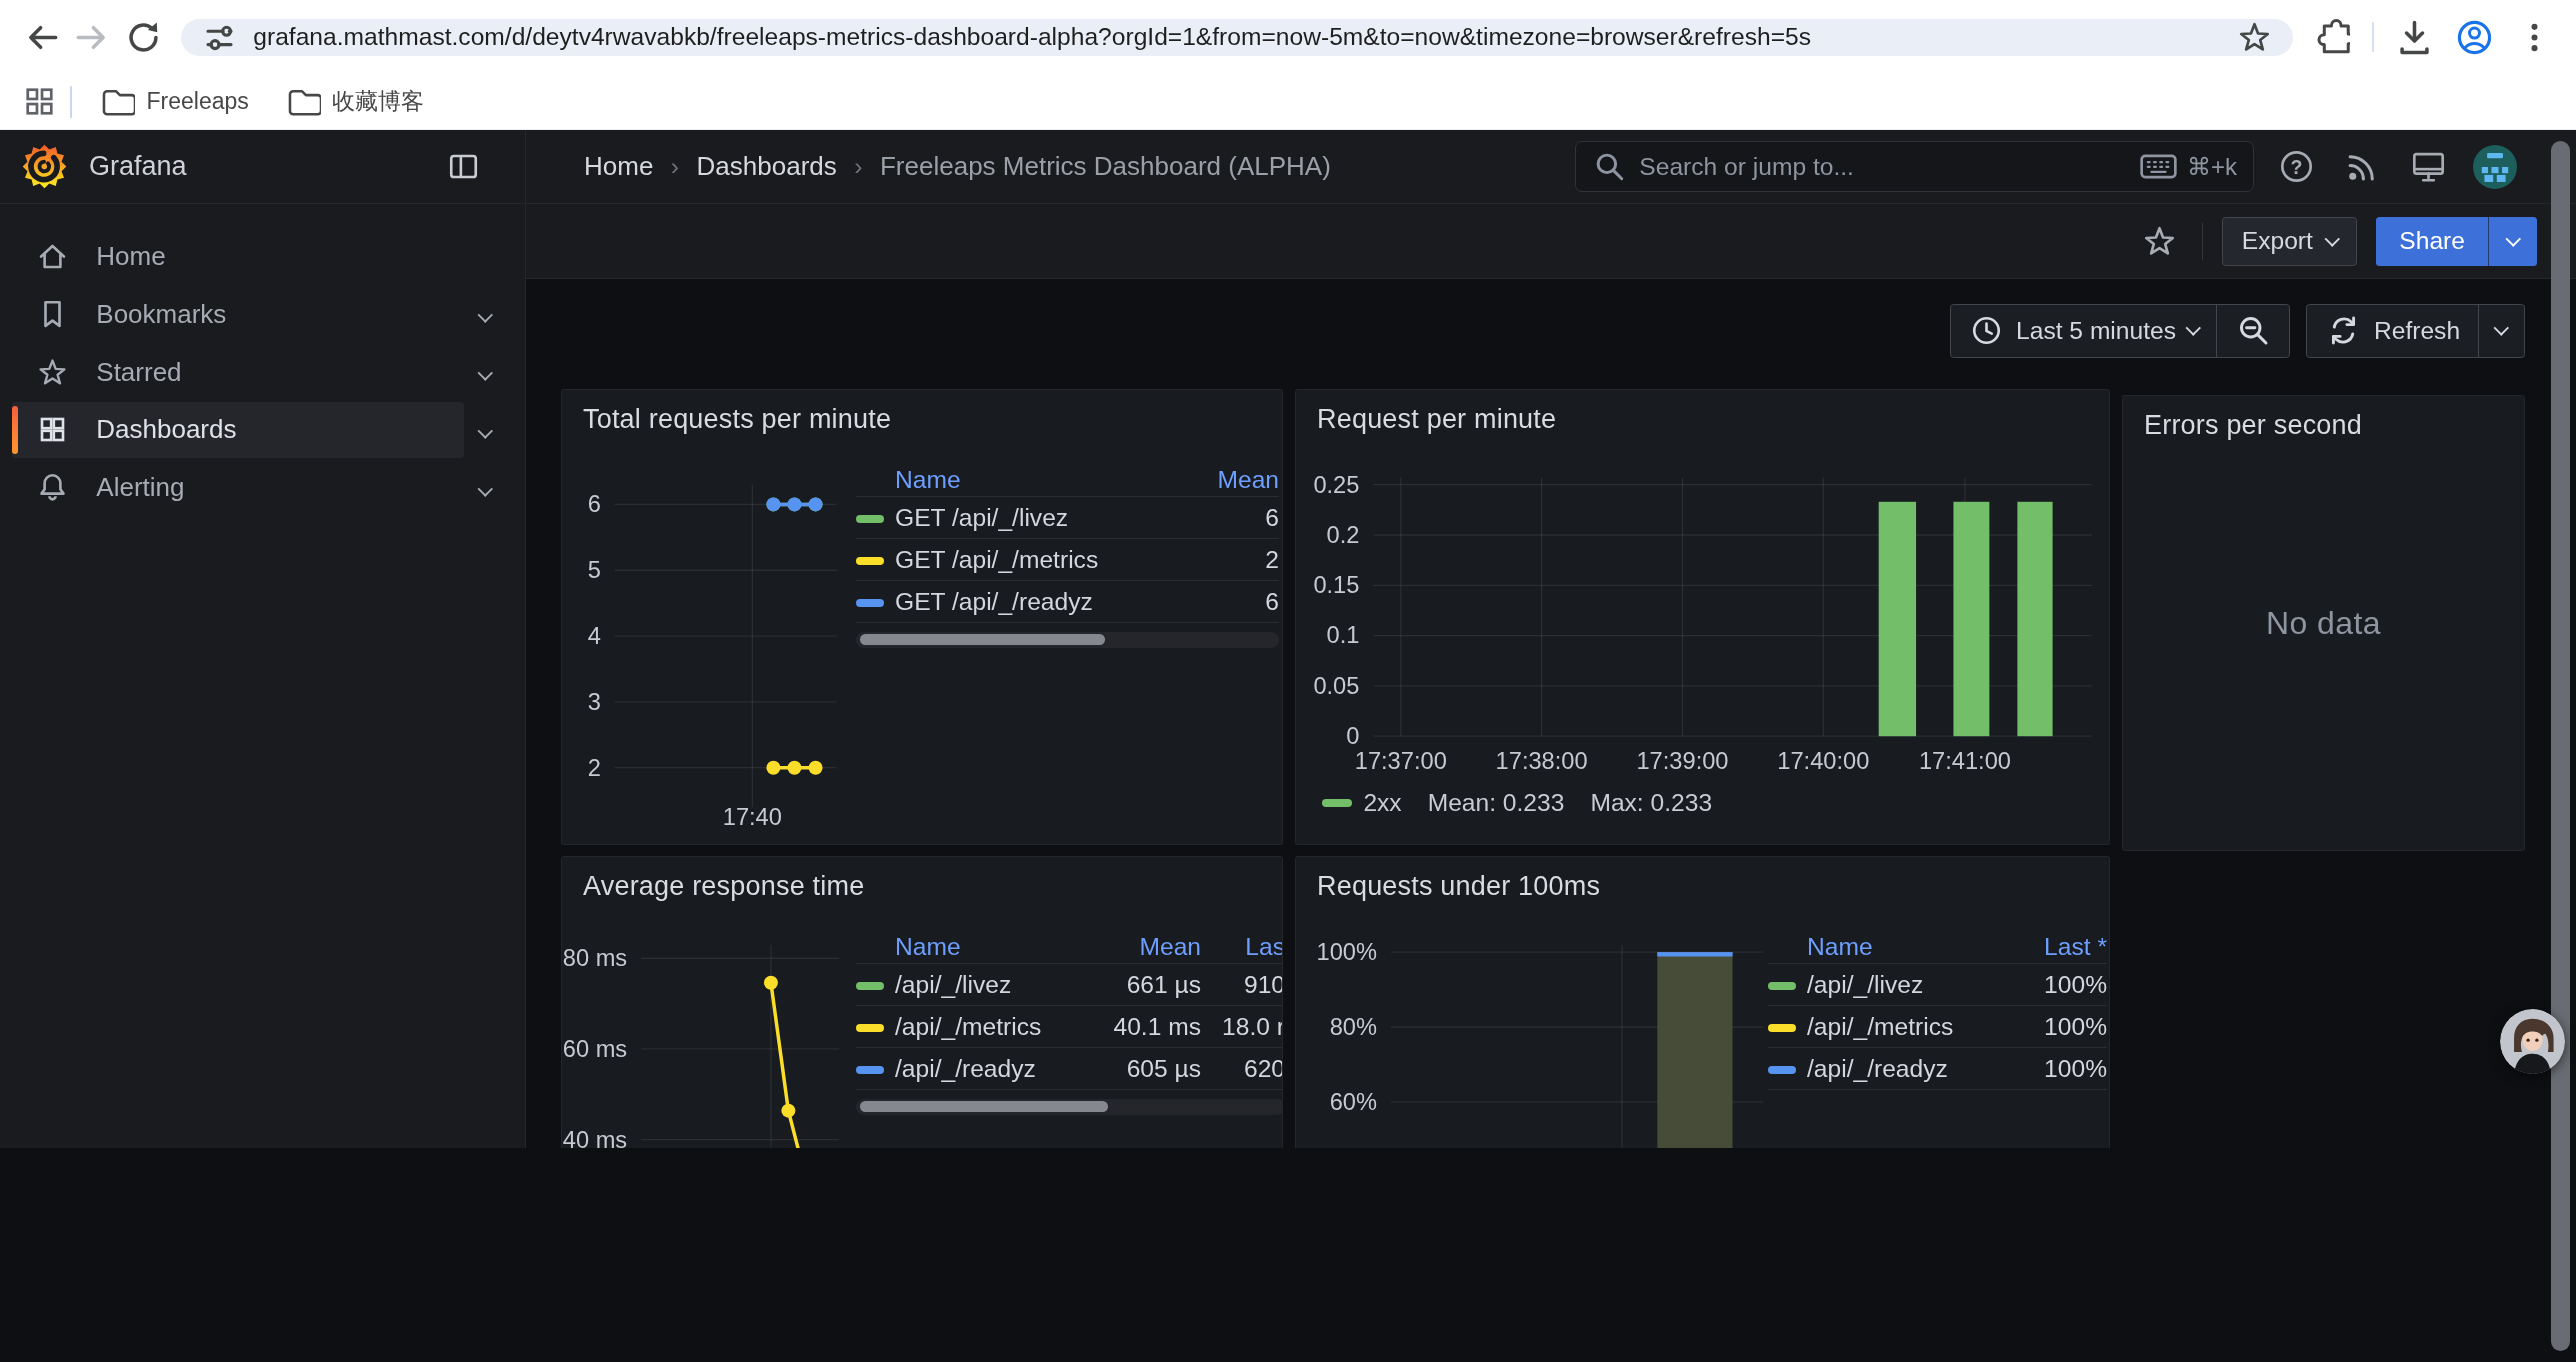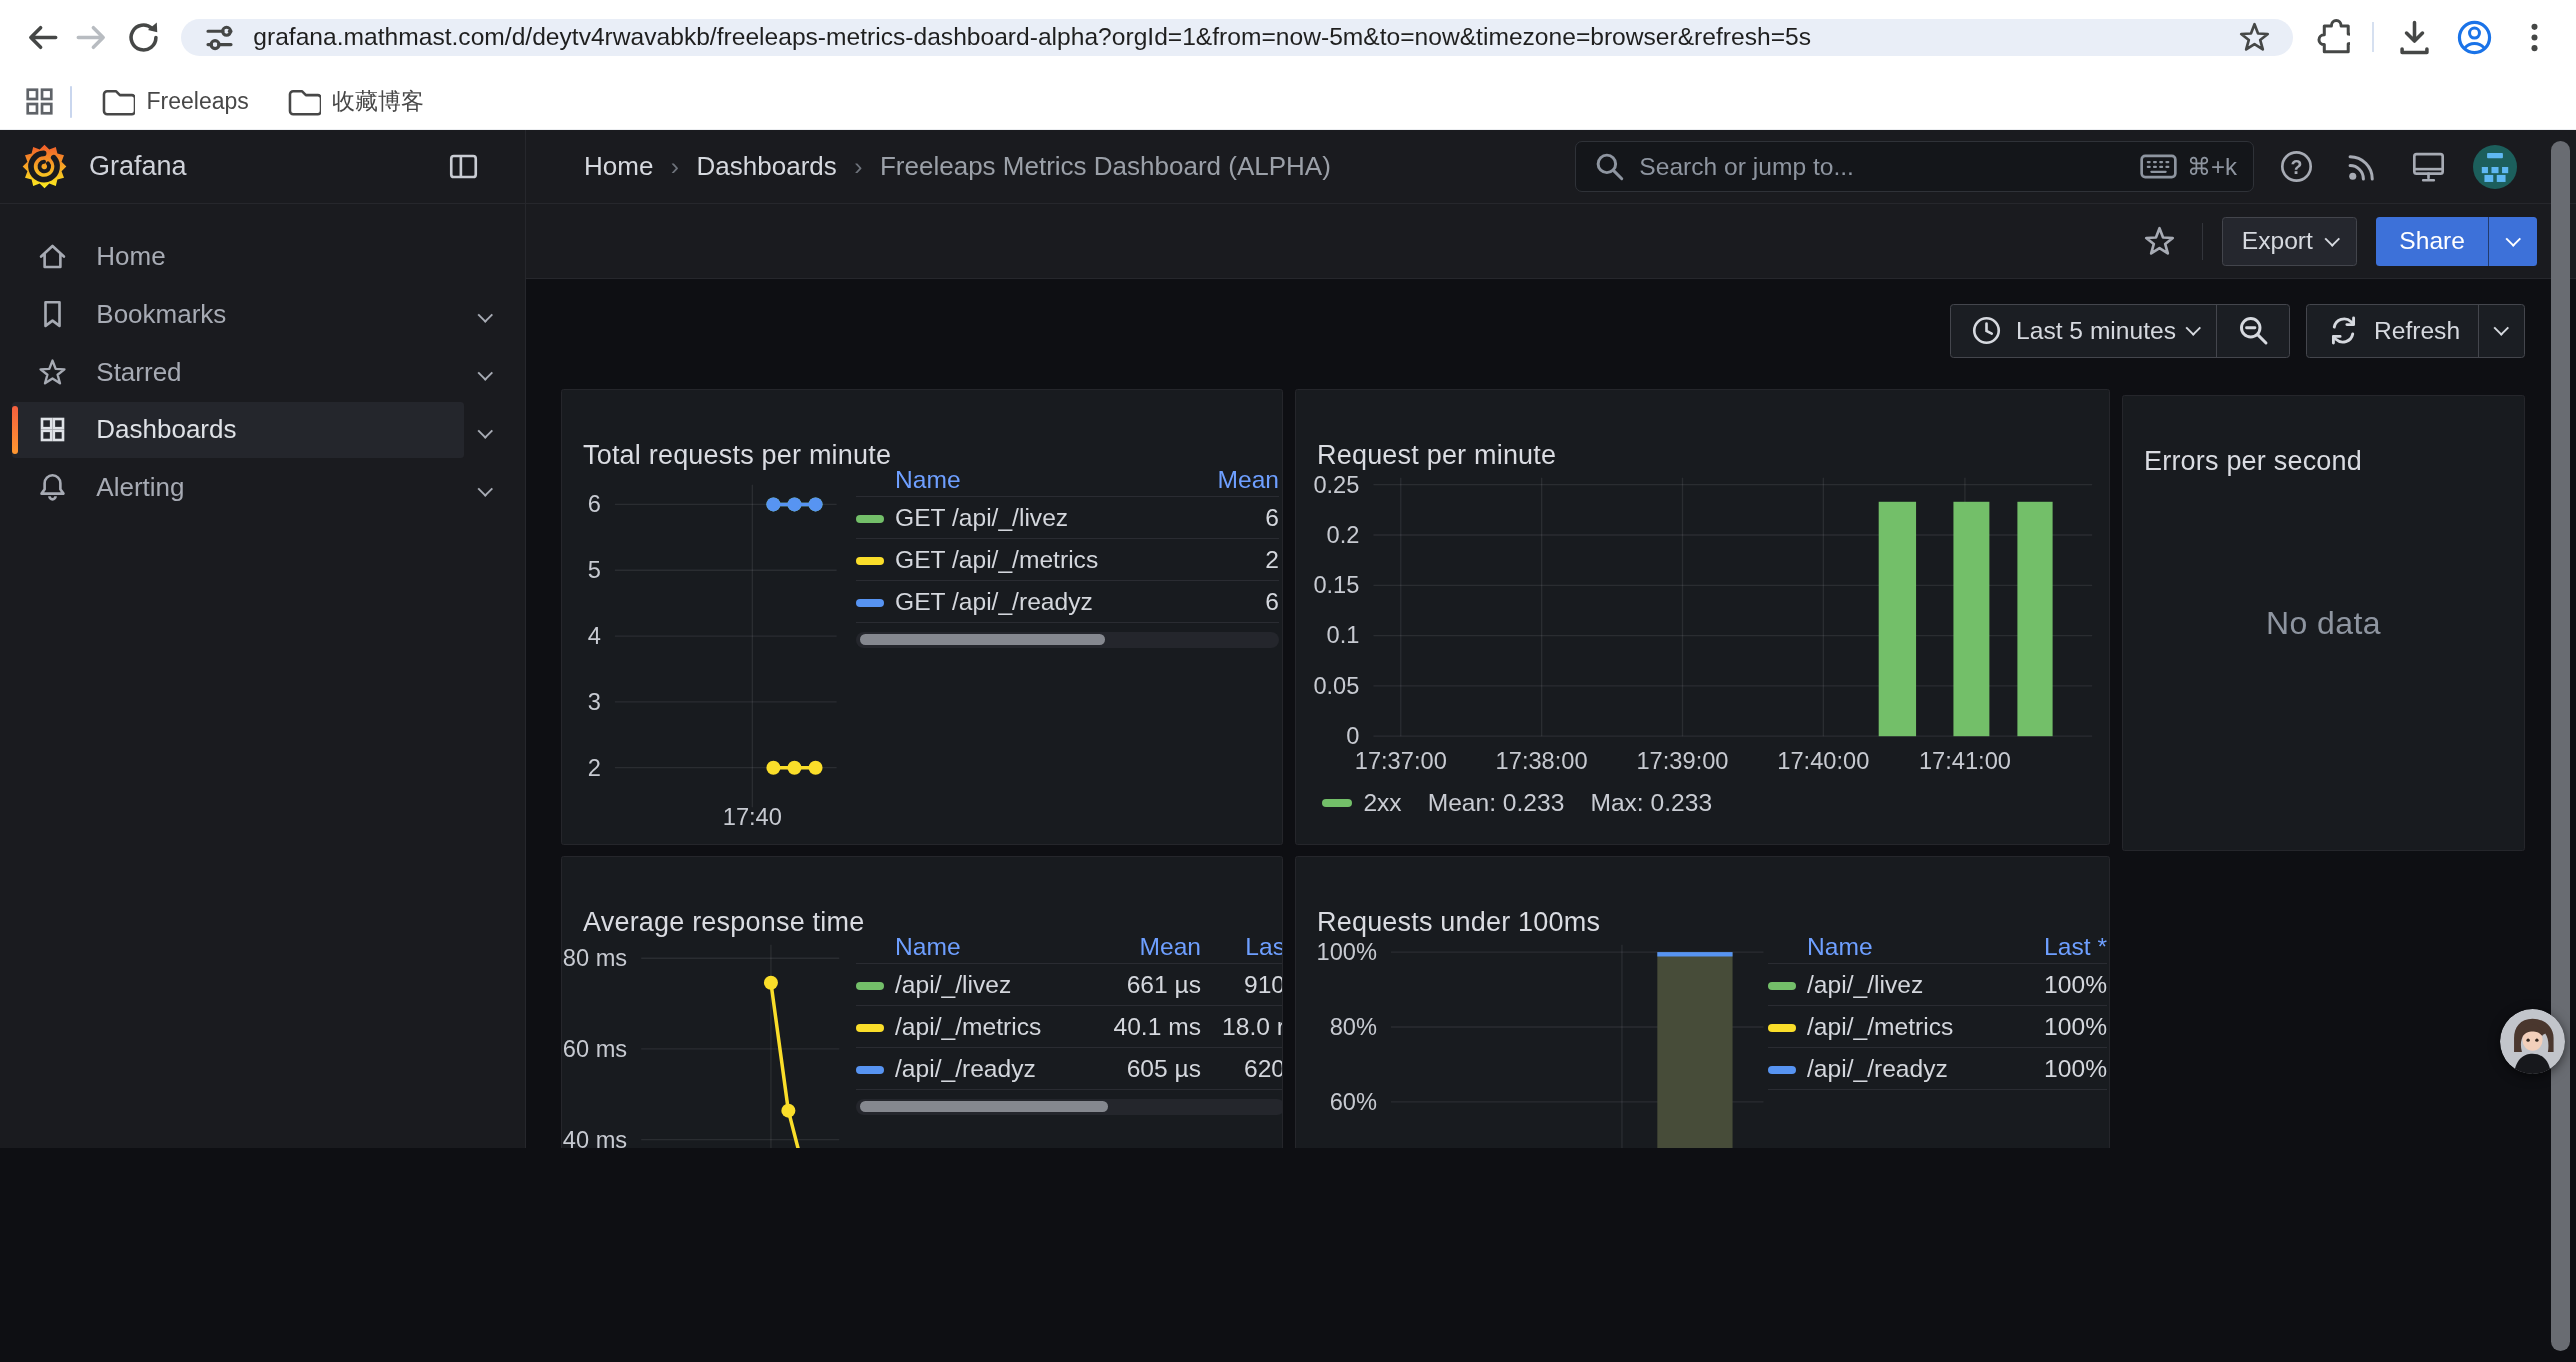--- a/index.html
+++ b/index.html
@@ -54,21 +54,21 @@
   .btn-share { background:#3D71D9; border-radius:3.5px 0 0 3.5px; display:flex; align-items:center; padding:0 23px; font-size:24.6px; color:#fff; font-weight:500; }
   .btn-share-chev { width:49px; background:#3D71D9; border-radius:0 3.5px 3.5px 0; border-left:1.8px solid rgba(14,15,19,0.55); display:flex; align-items:center; justify-content:center; color:#fff; }
 
   .canvas { flex:1; position:relative; background:#0E0F13; overflow:hidden; }
   .time-row { position:absolute; top:24.6px; right:51px; display:flex; gap:16px; }
   .tgroup { height:54px; background:#1B1E23; border:0.9px solid #44464D; border-radius:3.5px; display:flex; align-items:center; font-size:24.6px; color:#D6D9DF; }
   .tseg { display:flex; align-items:center; gap:12.3px; padding:0 17.5px; height:100%; }
   .tsep { width:0.9px; align-self:stretch; background:#44464D; }
 
   .panel { position:absolute; background:#181B1F; border:0.9px solid #25262B; border-radius:2.6px; overflow:hidden; }
-  .panel-title { position:absolute; top:14px; left:21px; font-size:27px; font-weight:500; color:#DADCE2; letter-spacing:0.2px;margin-top:36px; }
+  .panel-title { position:absolute; top:14px; left:21px; font-size:27px; font-weight:500; color:#DADCE2; letter-spacing:0.2px; }
   .chart-host { position:absolute; inset:0; }
   svg text { font-family:"Liberation Sans",sans-serif; }
 
   .tbl { position:absolute; font-size:24.6px; color:#D4D7DD; overflow:hidden; }
   .tbl .trow { display:grid; align-items:center; height:42px; border-bottom:0.9px solid #2A2C32; }
   .tbl .thead { height:33px; color:#6E9FFF; font-weight:500; }
   .tbl .cell { white-space:nowrap; overflow:hidden; }
   .tbl .cell.r { text-align:right; }
   .chip { display:inline-block; width:28px; height:8.8px; border-radius:4.4px; vertical-align:middle; }
   .tbl-scroll { height:16px; background:#24262C; border-radius:8px; margin-top:8.8px; position:relative; }

